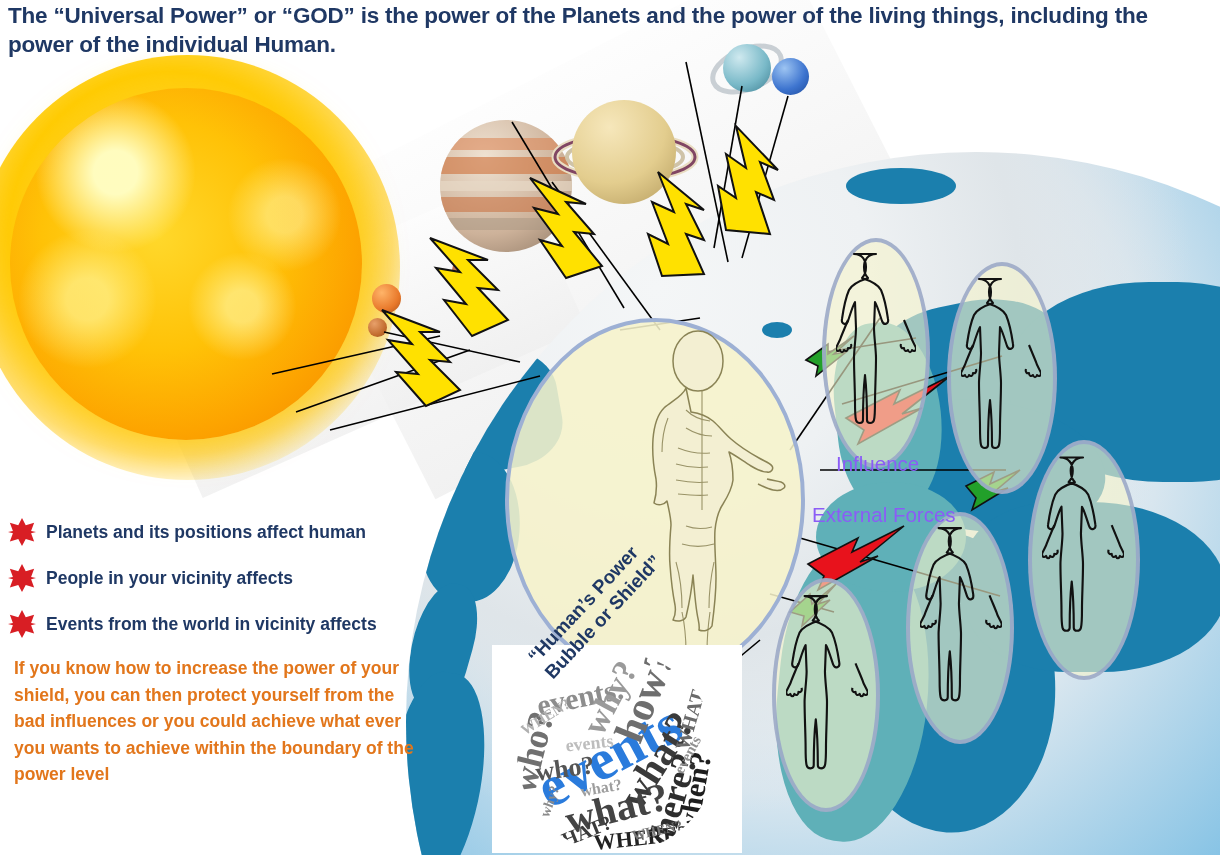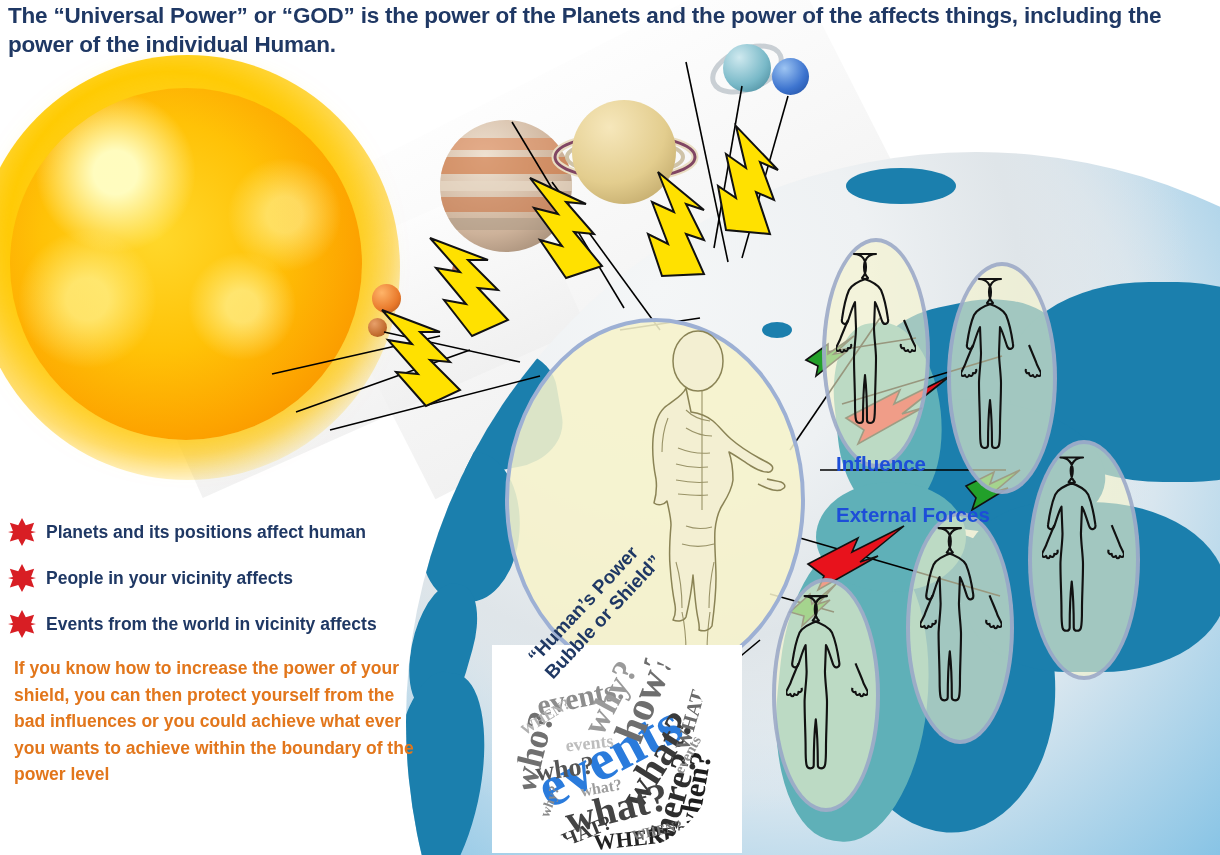--- a/index.html
+++ b/index.html
@@ -83,21 +83,21 @@
 
   
   .povl{
     position:absolute;border-radius:50%;
     background:rgba(246,243,203,.62);
     border:4px solid rgba(150,164,200,.85);box-sizing:border-box;z-index:25;
   }
   .pfig{position:absolute;z-index:27;}
 
   
-  .flabel{position:absolute;color:#1d4ed8;font-weight:bold;font-size:20.5px;z-index:34;white-space:nowrap;}
+  .flabel{position:absolute;color:#8b5cf6;font-weight:normal;font-size:20.5px;z-index:34;white-space:nowrap;}
 
   
   #bullets{position:absolute;left:8px;top:518px;z-index:35;}
   .bullet{display:flex;align-items:center;margin-bottom:18px;}
   .bstar{width:28px;height:28px;flex:0 0 28px;margin-right:10px;}
   .btxt{color:#1f3864;font-weight:bold;font-size:17.5px;white-space:nowrap;}
 
   #paragraph{
     position:absolute;left:14px;top:655px;width:400px;z-index:35;
     color:#e2761b;font-weight:bold;font-size:17.5px;line-height:1.52;
@@ -299,23 +299,23 @@
       <path d="M846 418l54-28-6 14 56-28-48 38 20-6-64 36 6-14z"></path>
       <path d="M808 564l50-26-6 14 52-26-44 36 18-6-60 34 6-14z"></path>
     </g>
 
     <g fill="#2222cc" stroke="#111" stroke-width="1.6">
       <path d="M704 700l16-24-2 12 20-26-12 26 12-6-24 32 2-14z"></path>
     </g>
   </svg>
 
   <div class="flabel" style="left:836px;top:452px;">Influence</div>
-  <div class="flabel" style="left:836px;top:503px;">External Forces</div>
-
-  <div id="title">The “Universal Power” or “GOD” is the power of the Planets and the power of the affects things, including the power of the individual Human.</div>
+  <div class="flabel" style="left:812px;top:503px;">External Forces</div>
+
+  <div id="title">The “Universal Power” or “GOD” is the power of the Planets and the power of the living things, including the power of the individual Human.</div>
 
   <div id="bullets">
     <div class="bullet">
       <svg class="bstar" viewBox="0 0 24 24">
         <path d="M12 0l3.2 6.3L22.4 4l-2.6 7.1 4.2 1-4.2 1 2.6 7.1-7.2-2.3L12 24l-3.2-6.1L1.6 20.2 4.2 13.1 0 12.1l4.2-1L1.6 4l7.2 2.3z" fill="#d81e24"></path>
       </svg>
       <span class="btxt">Planets and its positions affect human</span>
     </div>
     <div class="bullet">
       <svg class="bstar" viewBox="0 0 24 24">

